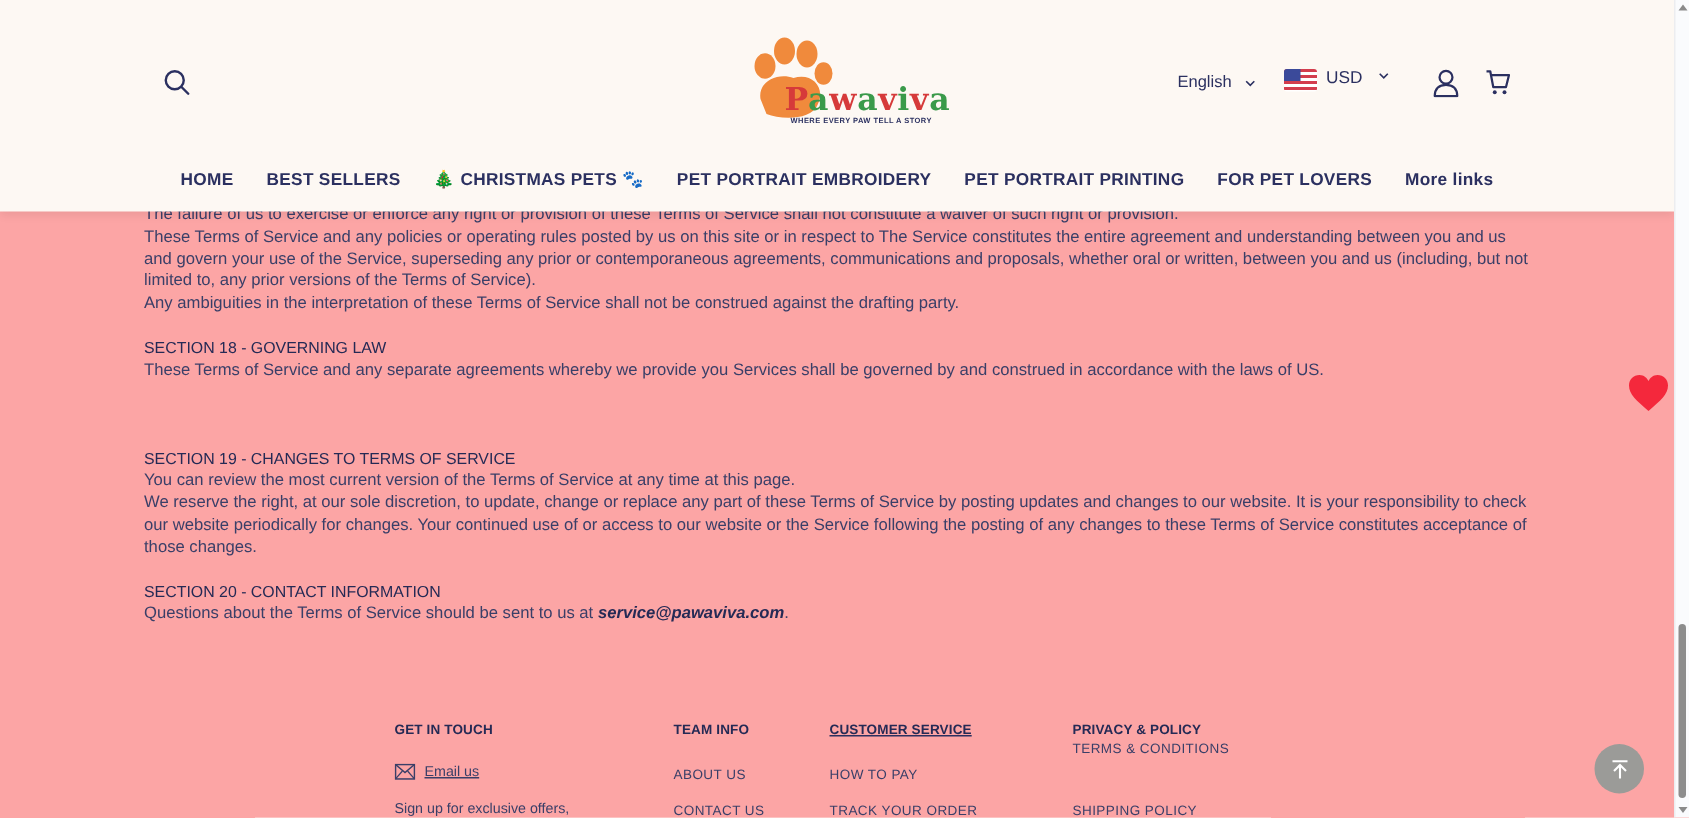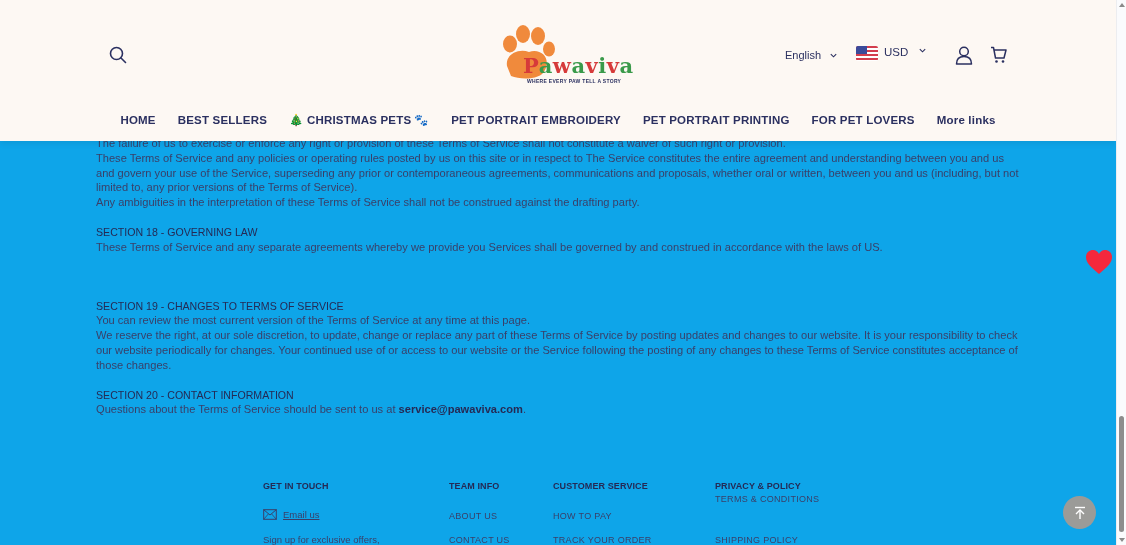--- a/index.html
+++ b/index.html
@@ -3,21 +3,21 @@
 <meta charset="utf-8">
 <style>
   * { box-sizing: border-box; margin: 0; padding: 0; }
   html, body { width: 1126px; height: 545px; overflow: hidden; }
   body {
     background: #fdf8f3;
     font-family: "Liberation Sans", sans-serif;
     color: #2b3060;
     position: relative;
   }
-  .page { position: absolute; left: 0; top: 0; width: 1116px; height: 545px; overflow: hidden; background: #0ea5e9; }
+  .page { position: absolute; left: 0; top: 0; width: 1116px; height: 545px; overflow: hidden; background: #fca5a5; }
 
   
   .header {
     position: absolute; left: 0; top: 0; width: 1116px; height: 141px;
     background: #fdf8f3; z-index: 5;
     box-shadow: 0 3px 6px rgba(0,0,0,0.07);
   }
   .search-btn { position: absolute; left: 108px; top: 45px; width: 20px; height: 20px; cursor: pointer; }
   .logo { position: absolute; left: 497px; top: 22px; width: 130px; height: 64px; }
   .logo-word {
@@ -40,21 +40,21 @@
   .nav-item {
     font-size: 11.5px; font-weight: bold; color: #2b3060; letter-spacing: 0.2px;
     padding: 0 11px; white-space: nowrap; cursor: pointer; line-height: 16px;
   }
   .nav-item.more { text-transform: none; }
 
   
   .content { position: absolute; left: 96px; top: 136px; width: 925px; font-size: 11.1px; line-height: 14.8px; color: #3a3f68; }
   .content p { margin: 0; }
   .content h3 { font-size: 10.6px; font-weight: normal; color: #252a55; line-height: 14.8px; }
-  .email-strong { font-weight: bold; color: #252a55; }
+  .email-strong { font-weight: bold; color: #252a55; font-style: italic; }
 
   
   .footer-col { position: absolute; top: 481px; text-align: center; }
   .footer-title { font-size: 9px; font-weight: bold; color: #252a55; letter-spacing: 0.1px; }
   .footer-link { display: block; font-size: 9px; color: #3a3f68; letter-spacing: 0.3px; cursor: pointer; position: absolute; white-space: nowrap; }
   .email-us { position: absolute; left: 263px; top: 509px; display: flex; align-items: center; gap: 6px; font-size: 9.5px; color: #3a3f68; cursor: pointer; }
   .email-us span { text-decoration: underline; }
   .signup { position: absolute; left: 263px; top: 534px; font-size: 9.5px; color: #3a3f68; white-space: nowrap; }
 
   
@@ -168,21 +168,21 @@
     <span>Email us</span>
   </div>
   <div class="signup">Sign up for exclusive offers,</div>
 
   <div class="footer-col" style="left:449px;">
     <div class="footer-title">TEAM INFO</div>
   </div>
   <span class="footer-link" style="left:449px;top:511px;">ABOUT US</span>
   <span class="footer-link" style="left:449px;top:535px;">CONTACT US</span>
 
-  <div class="footer-col" style="left:553px;">
+  <div class="footer-col" style="left:553px;text-decoration:underline;">
     <div class="footer-title">CUSTOMER SERVICE</div>
   </div>
   <span class="footer-link" style="left:553px;top:511px;">HOW TO PAY</span>
   <span class="footer-link" style="left:553px;top:535px;">TRACK YOUR ORDER</span>
 
   <div class="footer-col" style="left:715px;">
     <div class="footer-title">PRIVACY &amp; POLICY</div>
   </div>
   <span class="footer-link" style="left:715px;top:494px;">TERMS &amp; CONDITIONS</span>
   <span class="footer-link" style="left:715px;top:535px;">SHIPPING POLICY</span>

